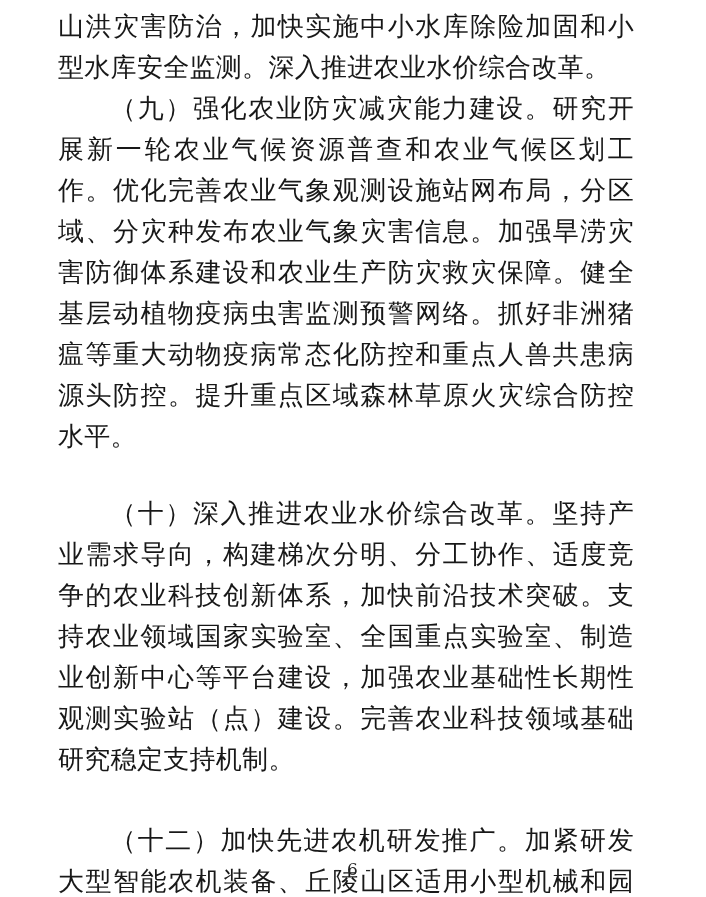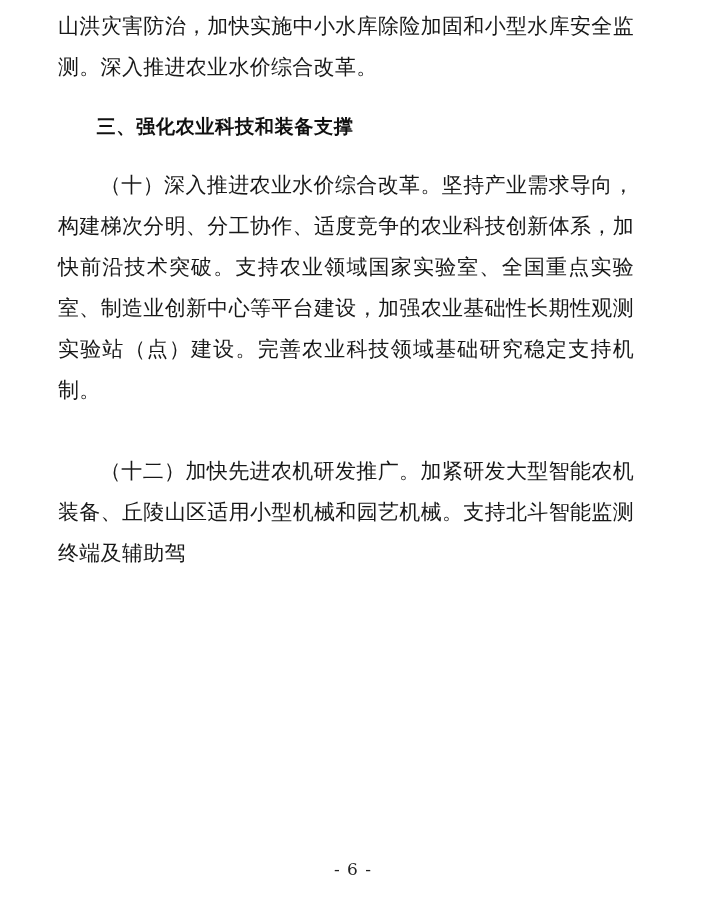--- a/index.html
+++ b/index.html
@@ -20,21 +20,21 @@
     height: 897px;
     box-sizing: border-box;
     padding: 6px 58px 0 58px;
     position: relative;
   }
   .doc-body {
     display: block;
   }
   p.para {
     margin: 0 14px 0 0;
-    font-size: 21px;
+    font-size: 26px;
     line-height: 41px;
     text-align: justify;
     text-justify: inter-ideograph;
     letter-spacing: 0.3px;
     color: #181818;
   }
   p.para.indent {
     text-indent: 2em;
   }
   p.heading {
@@ -65,24 +65,24 @@
   }
 </style>
 </head>
 <body>
 
 <div class="page">
   <div class="doc-body">
 
     <p class="para">山洪灾害防治，加快实施中小水库除险加固和小型水库安全监测。深入推进农业水价综合改革。</p>
 
+    <p class="para indent">（九）强化农业防灾减灾能力建设。研究开展新一轮农业气候资源普查和农业气候区划工作。优化完善农业气象观测设施站网布局，分区域、分灾种发布农业气象灾害信息。加强旱涝灾害防御体系建设和农业生产防灾救灾保障。健全基层动植物疫病虫害监测预警网络。抓好非洲猪瘟等重大动物疫病常态化防控和重点人兽共患病源头防控。提升重点区域森林草原火灾综合防控水平。</p>
 
     <div class="spacer-sm"></div>
 
-    <p class="heading">三、强化农业科技和装备支撑</p>
 
     <div class="spacer-sm"></div>
 
     <p class="para indent">（十）深入推进农业水价综合改革。坚持产业需求导向，构建梯次分明、分工协作、适度竞争的农业科技创新体系，加快前沿技术突破。支持农业领域国家实验室、全国重点实验室、制造业创新中心等平台建设，加强农业基础性长期性观测实验站（点）建设。完善农业科技领域基础研究稳定支持机制。</p>
 
     <div class="spacer-md"></div>
 
 
     <div class="spacer-md"></div>
 

